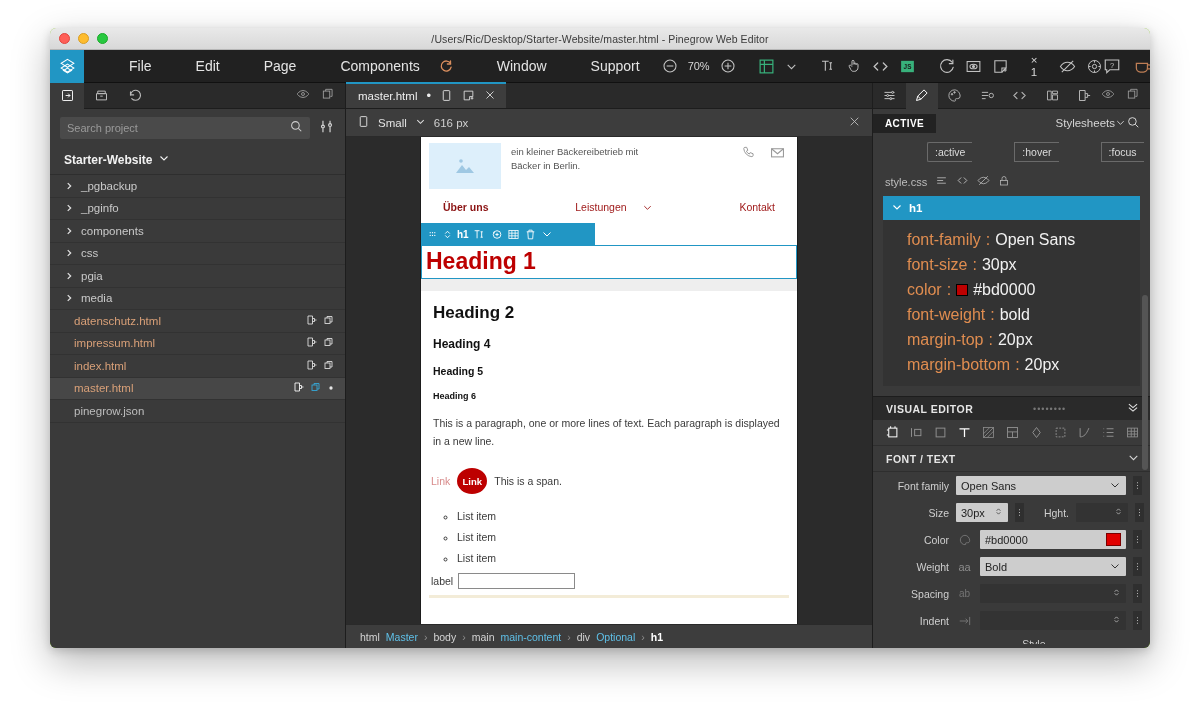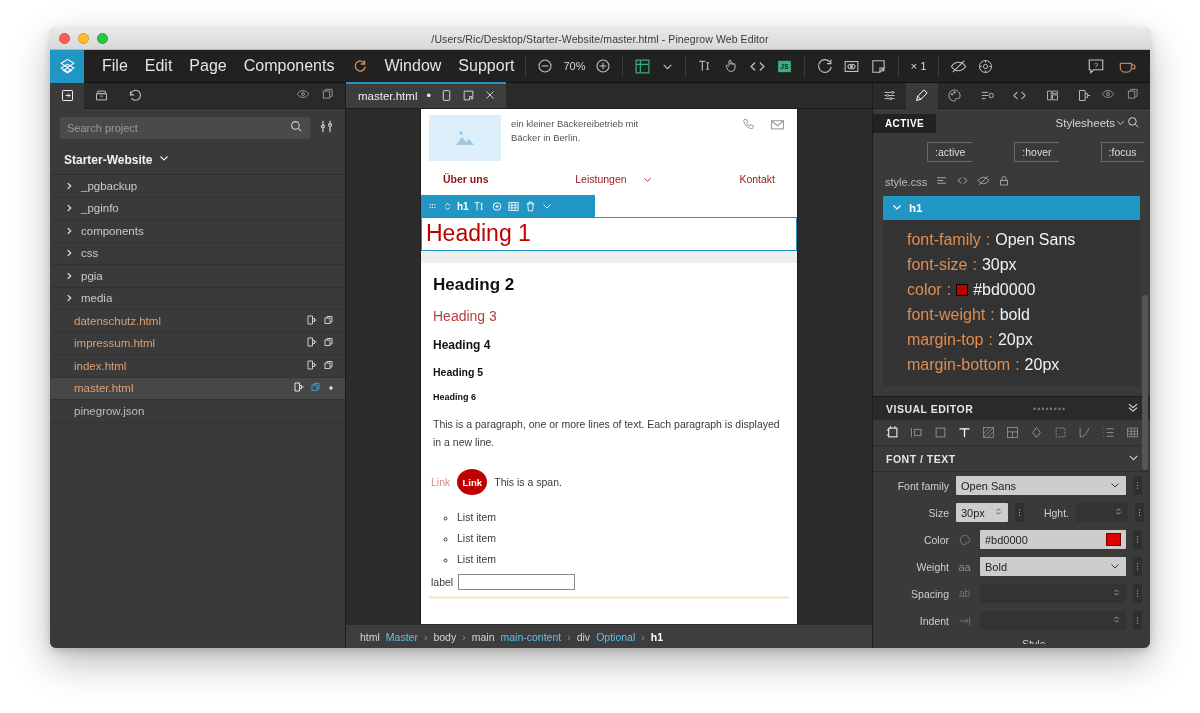--- a/index.html
+++ b/index.html
@@ -45,21 +45,21 @@
     display: flex; align-items: center;
     flex: 0 0 auto;
     border-bottom: 1px solid #111;
   }
   .pg-logo {
     width: 34px; height: 33px; background: #2196c4;
     display: flex; align-items: center; justify-content: center;
     flex: 0 0 auto;
   }
   .menu-items { display: flex; align-items: center; gap: 17px; padding-left: 18px; }
-  .menu-item { color: #e4e4e4; font-size: 16px; cursor: default; }
+  .menu-item { color: #e4e4e4; font-size: 14px; cursor: default; margin-left: 27px; }
   .menu-sync { margin-left: 1px; display:flex; align-items:center; }
   .mb-sep { width: 1px; height: 21px; background: #3a3a3a; margin: 0 11px; }
   .tool-grp { display: flex; align-items: center; gap: 10px; }
   .ticon { display: flex; align-items: center; justify-content: center; opacity: .86; }
   .zoomlabel { color: #d6d6d6; font-size: 11px; }
   .xone { color: #d8d8d8; font-size: 11.5px; }
   .mb-spacer { flex: 1 1 auto; }
   .mb-right { display: flex; align-items: center; gap: 13px; padding-right: 13px; }
 
   
@@ -152,21 +152,21 @@
 
   .elem-toolbar {
     background: #2196c4; height: 22px; width: 174px;
     display: flex; align-items: center; gap: 4px; padding: 0 6px;
     color: #fff;
   }
   .elem-toolbar .eti { display: flex; align-items: center; justify-content: center; }
   .h1-sel-wrap { border: 1.5px solid #2196c4; }
   .pc-pad { padding: 0 8px; }
   .h1-demo {
-    font-size: 23px; color: #bd0000; font-weight: normal;
+    font-size: 23px; color: #bd0000; font-weight: bold;
     padding: 2px 4px 4px 4px; line-height: 1.15;
   }
   .band { height: 12px; background: #eeeeee; }
   .h2-demo { font-size: 17px; font-weight: bold; color: #111; margin: 12px 0 0 4px; }
   .h3-demo { font-size: 14px; color: #b3403f; margin: 13px 0 0 4px; }
   .h4-demo { font-size: 12px; font-weight: bold; color: #111; margin: 14px 0 0 4px; }
   .h5-demo { font-size: 10.5px; font-weight: bold; color: #111; margin: 14px 0 0 4px; }
   .h6-demo { font-size: 9px; font-weight: bold; color: #111; margin: 14px 0 0 4px; }
   .para-demo { font-size: 10.5px; color: #3a3a3a; line-height: 1.65; margin: 14px 4px 0 4px; }
   .link-row { display: flex; align-items: center; gap: 7px; margin: 18px 0 0 2px; }
@@ -640,20 +640,36 @@
               <path d="M4 4h16v10h-6v6H4z"></path>
                 <path d="M16 17h5M18.5 14.5v5"></path>
               </svg></span>
           <span>
             <svg width="12" height="12" viewBox="0 0 24 24" fill="none" stroke="#dcdcdc" stroke-width="1.8">
               <path d="M5 5l14 14M19 5L5 19"></path>
               </svg></span>
         </div>
       </div>
 
+      <div class="viewport-bar">
+        <span>
+          <svg width="13" height="13" viewBox="0 0 24 24" fill="none" stroke="#e3e3e3" stroke-width="1.7">
+            <rect x="6" y="3" width="12" height="18" rx="1.5"></rect>
+            </svg></span>
+        <span>Small</span>
+        <span>
+          <svg width="11" height="11" viewBox="0 0 24 24" fill="none" stroke="#e0e0e0" stroke-width="2.2">
+              <path d="M5 9l7 7 7-7"></path>
+            </svg></span>
+        <span class="px">616 px</span>
+        <span class="close">
+          <svg width="13" height="13" viewBox="0 0 24 24" fill="none" stroke="#d8d8d8" stroke-width="1.6">
+            <path d="M5 5l14 14M19 5L5 19"></path>
+            </svg></span>
+      </div>
 
       <div class="canvas-wrap">
         <div class="page-frame">
 
           <div class="site-top">
             <div class="site-logo">
               <svg width="30" height="24" viewBox="0 0 24 24" fill="#9fc8e3">
                 <path d="M3 19l6-8 4 5 3-3 5 6z"></path>
                   <circle cx="8" cy="7" r="1.8"></circle>
                 </svg>
@@ -736,21 +752,20 @@
               </span>
           </div>
 
           <div class="h1-sel-wrap">
             <div class="h1-demo">Heading 1</div>
           </div>
           <div class="band"></div>
 
           <div class="pc-pad">
             <div class="h2-demo">Heading 2</div>
-            <div class="h3-demo">Heading 3</div>
             <div class="h4-demo">Heading 4</div>
             <div class="h5-demo">Heading 5</div>
             <div class="h6-demo">Heading 6</div>
             <div class="para-demo">This is a paragraph, one or more lines of text. Each paragraph is displayed in a new line.</div>
 
             <div class="link-row">
               <span class="lnk-plain">Link</span>
               <span class="lnk-btn">Link</span>
               <span class="span-demo">This is a span.</span>
             </div>

